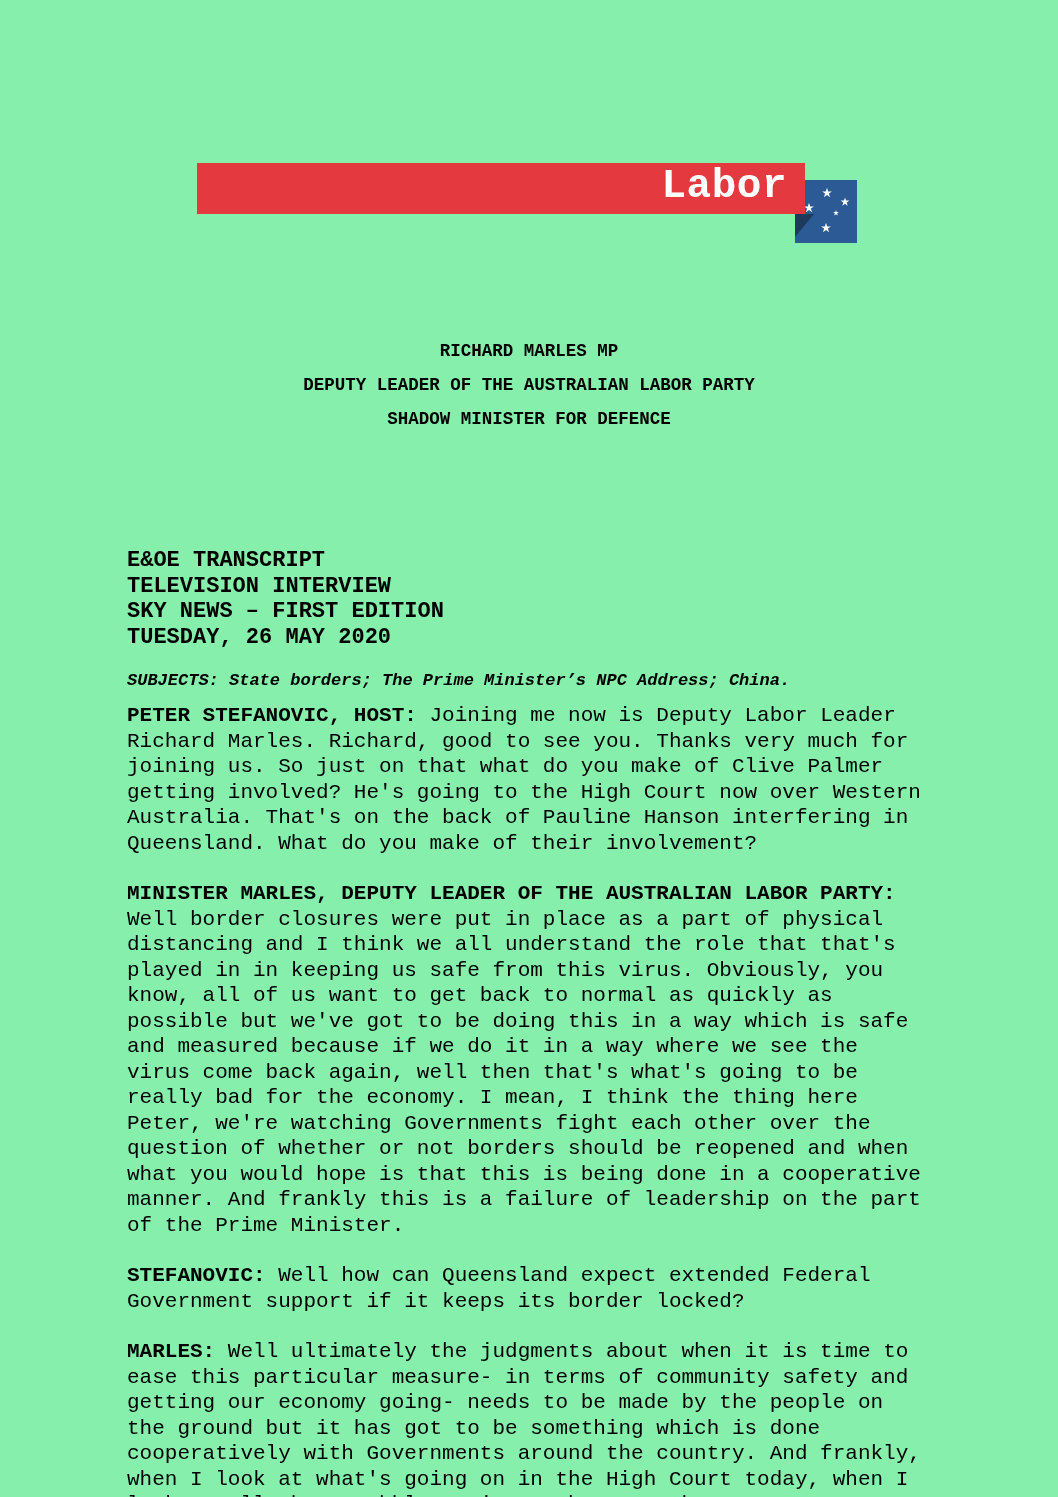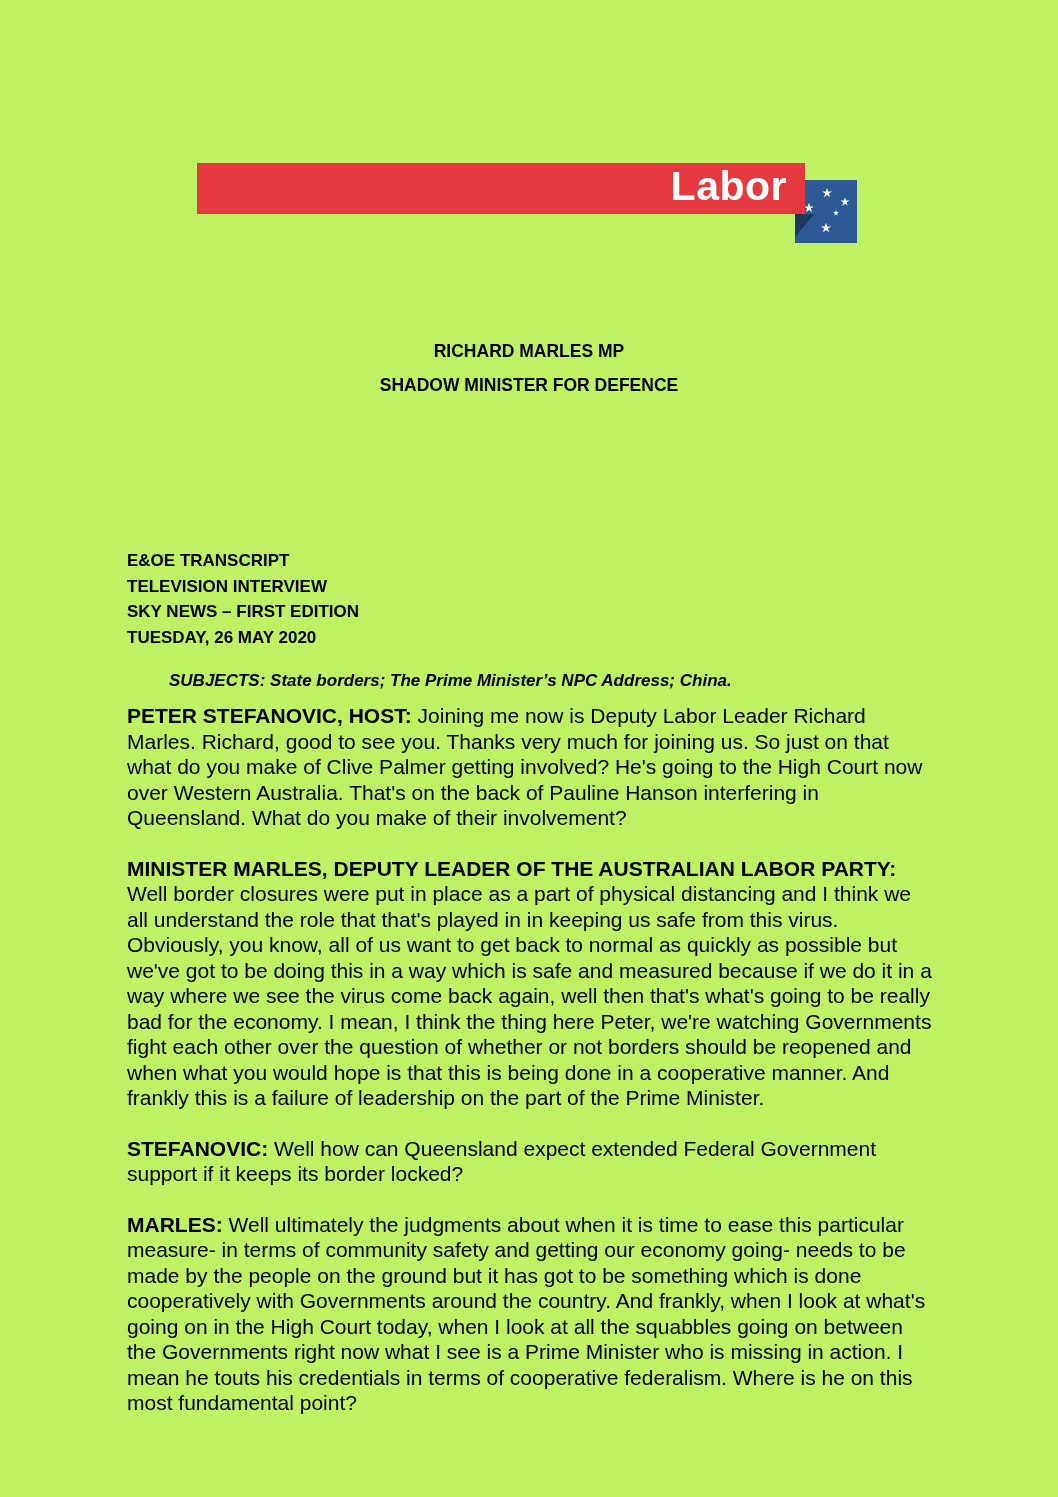--- a/index.html
+++ b/index.html
@@ -1,22 +1,22 @@
 <!DOCTYPE html>
 <html><head>
 <meta charset="utf-8">
 <style>
   * { margin: 0; padding: 0; box-sizing: border-box; }
   html, body { background: #ffffff; }
   .page {
     position: relative;
     width: 1058px;
     height: 1497px;
-    background: #bef264;
-    font-family: Liberation Sans, sans-serif;
+    background: #86efac;
+    font-family: Liberation Mono, monospace;
     color: #000000;
     overflow: hidden;
   }
 
   
   .logo-block { position: absolute; left: 197px; top: 163px; width: 680px; height: 110px; }
   .logo-flag {
     position: absolute; left: 598px; top: 17px; width: 62px; height: 63px;
     background: #2b5a94; z-index: 1;
   }
@@ -55,27 +55,27 @@
   
   .headings {
     position: absolute; left: 0; top: 334px; width: 100%;
     text-align: center; font-weight: bold; font-size: 17.5px; line-height: 34px;
   }
   .headings div { white-space: nowrap; }
 
   
   .meta {
     position: absolute; left: 127px; top: 548px;
-    font-weight: bold; font-size: 17px; line-height: 25.5px;
+    font-weight: bold; font-size: 22px; line-height: 25.5px;
   }
 
   
   .subjects {
     position: absolute; left: 127px; top: 668px; width: 806px;
-    font-weight: bold; font-style: italic; font-size: 17px; line-height: 25.5px; margin-left: 42px;
+    font-weight: bold; font-style: italic; font-size: 17px; line-height: 25.5px;
   }
 
   
   .transcript {
     position: absolute; left: 127px; top: 703px; width: 806px;
     font-size: 21px; line-height: 25.5px;
   }
   .transcript p { margin-bottom: 25px; }
   .transcript strong { font-weight: bold; }
 </style>
@@ -98,20 +98,21 @@
       </svg>
     </div>
     <div class="logo-fold"></div>
     <div class="logo-banner">
       <span class="logo-wordmark">Labor</span>
     </div>
   </div>
 
   <div class="headings">
     <div>RICHARD MARLES MP</div>
+    <div>DEPUTY LEADER OF THE AUSTRALIAN LABOR PARTY</div>
     <div>SHADOW MINISTER FOR DEFENCE</div>
   </div>
 
   <div class="meta">
     <div>E&amp;OE TRANSCRIPT</div>
     <div>TELEVISION INTERVIEW</div>
     <div>SKY NEWS – FIRST EDITION</div>
     <div>TUESDAY, 26 MAY 2020</div>
   </div>
 

